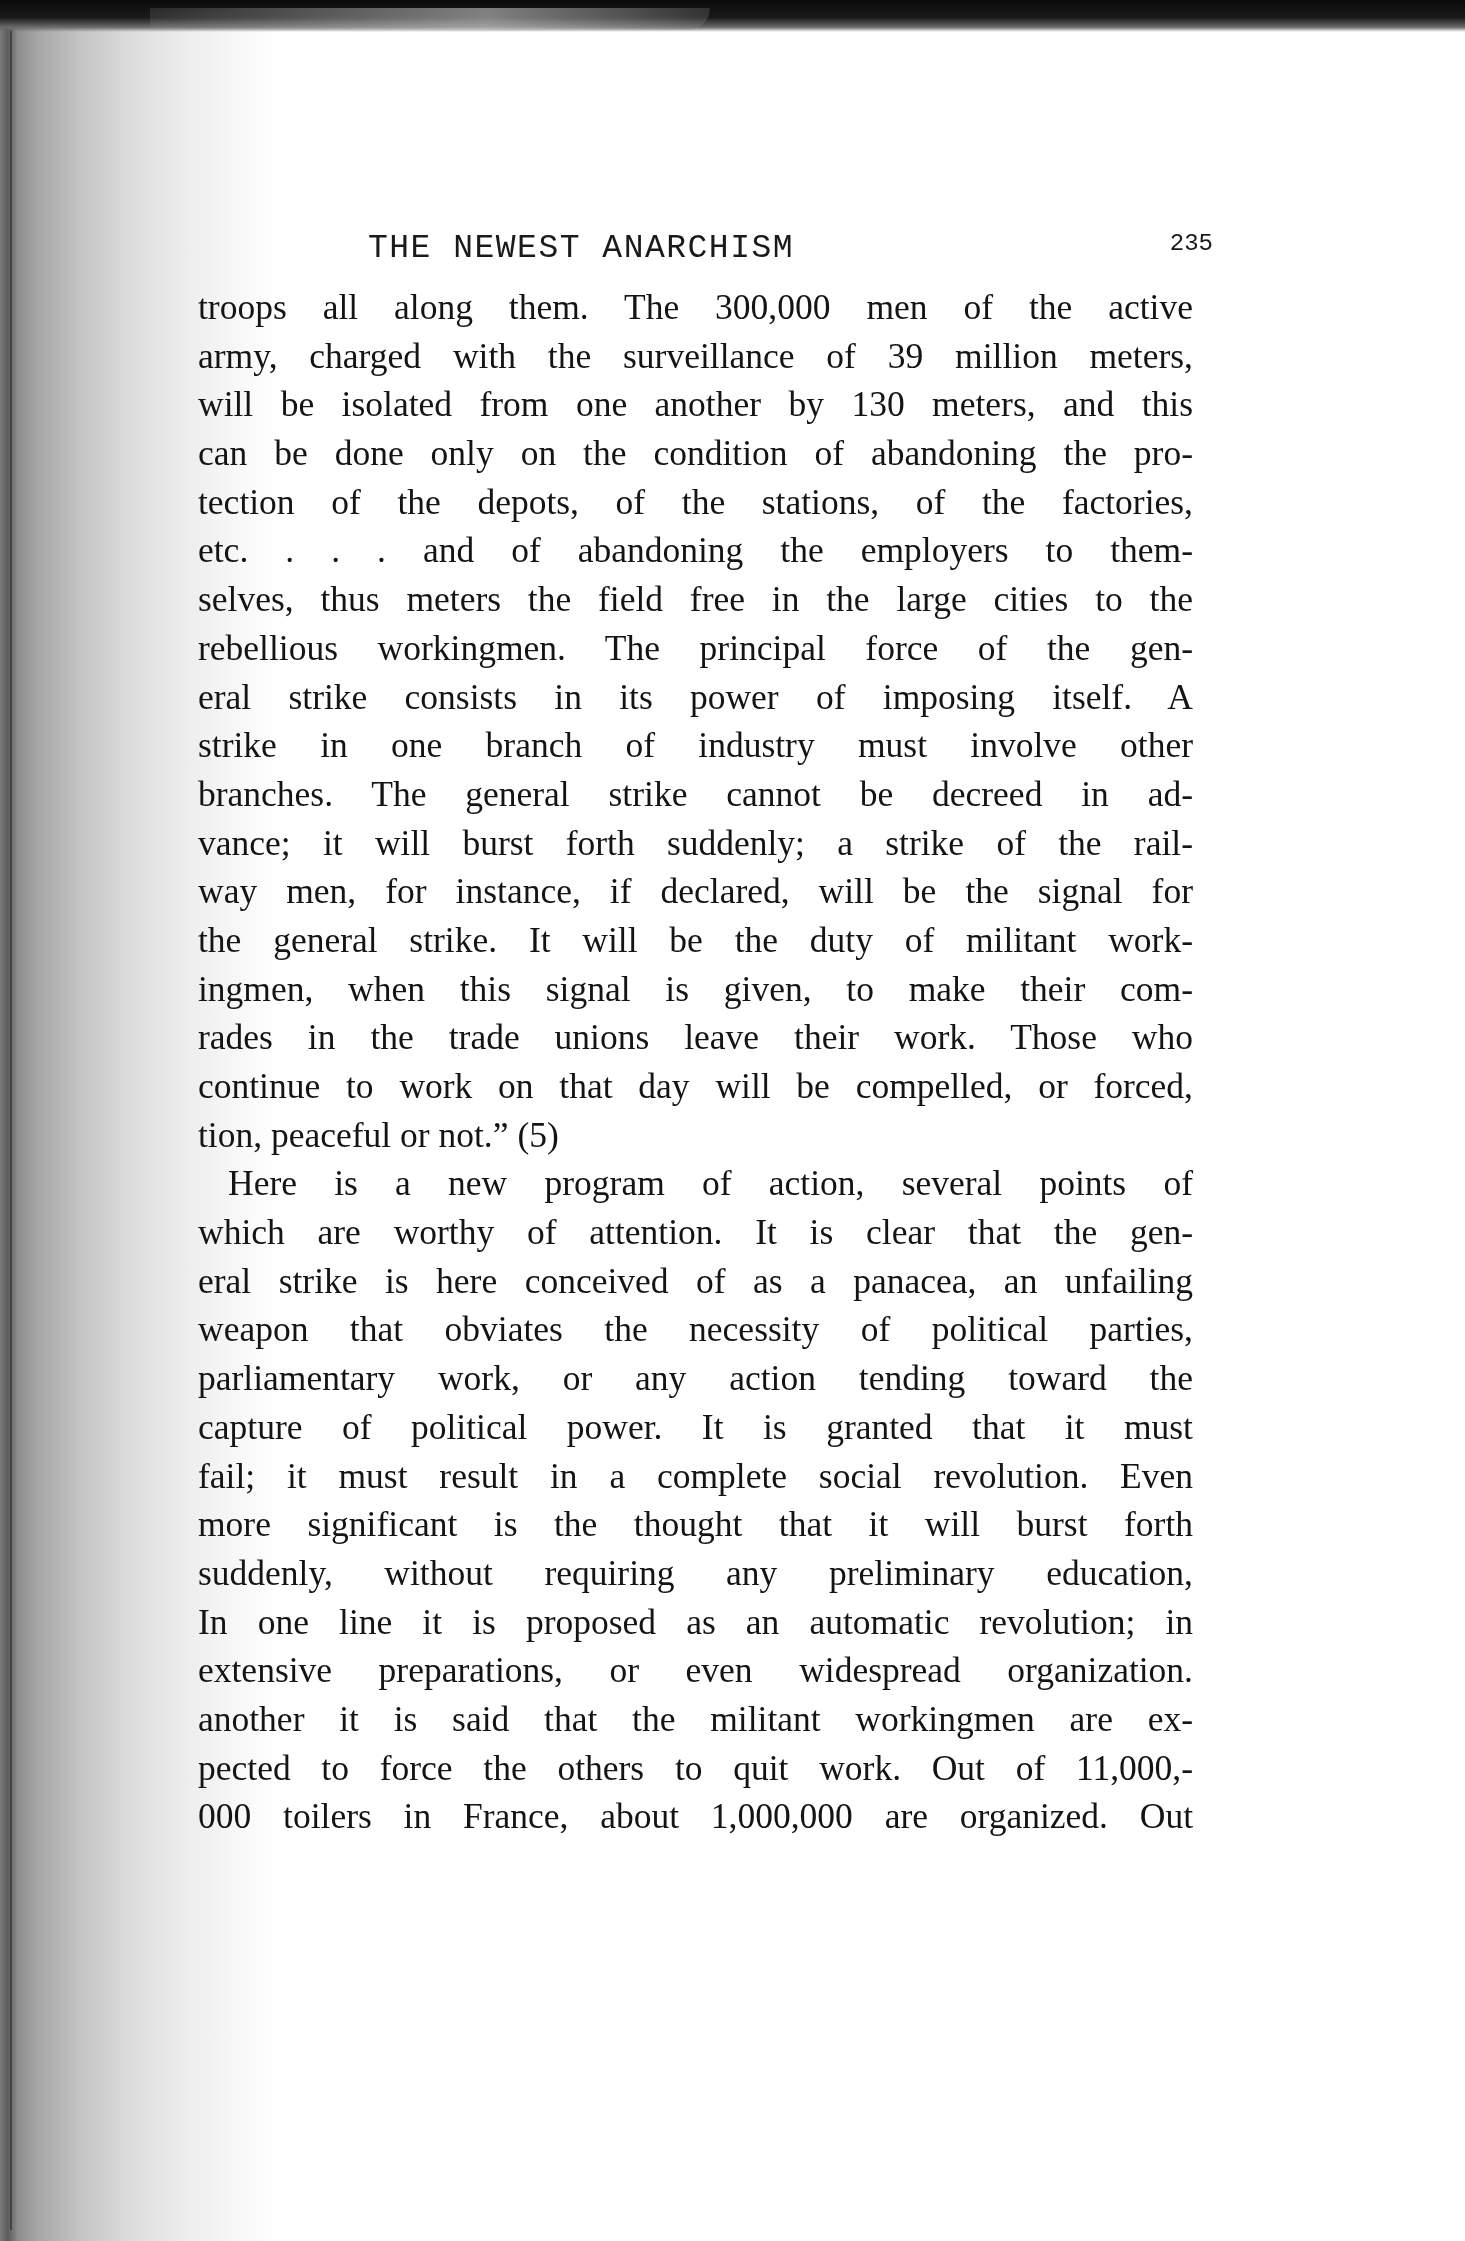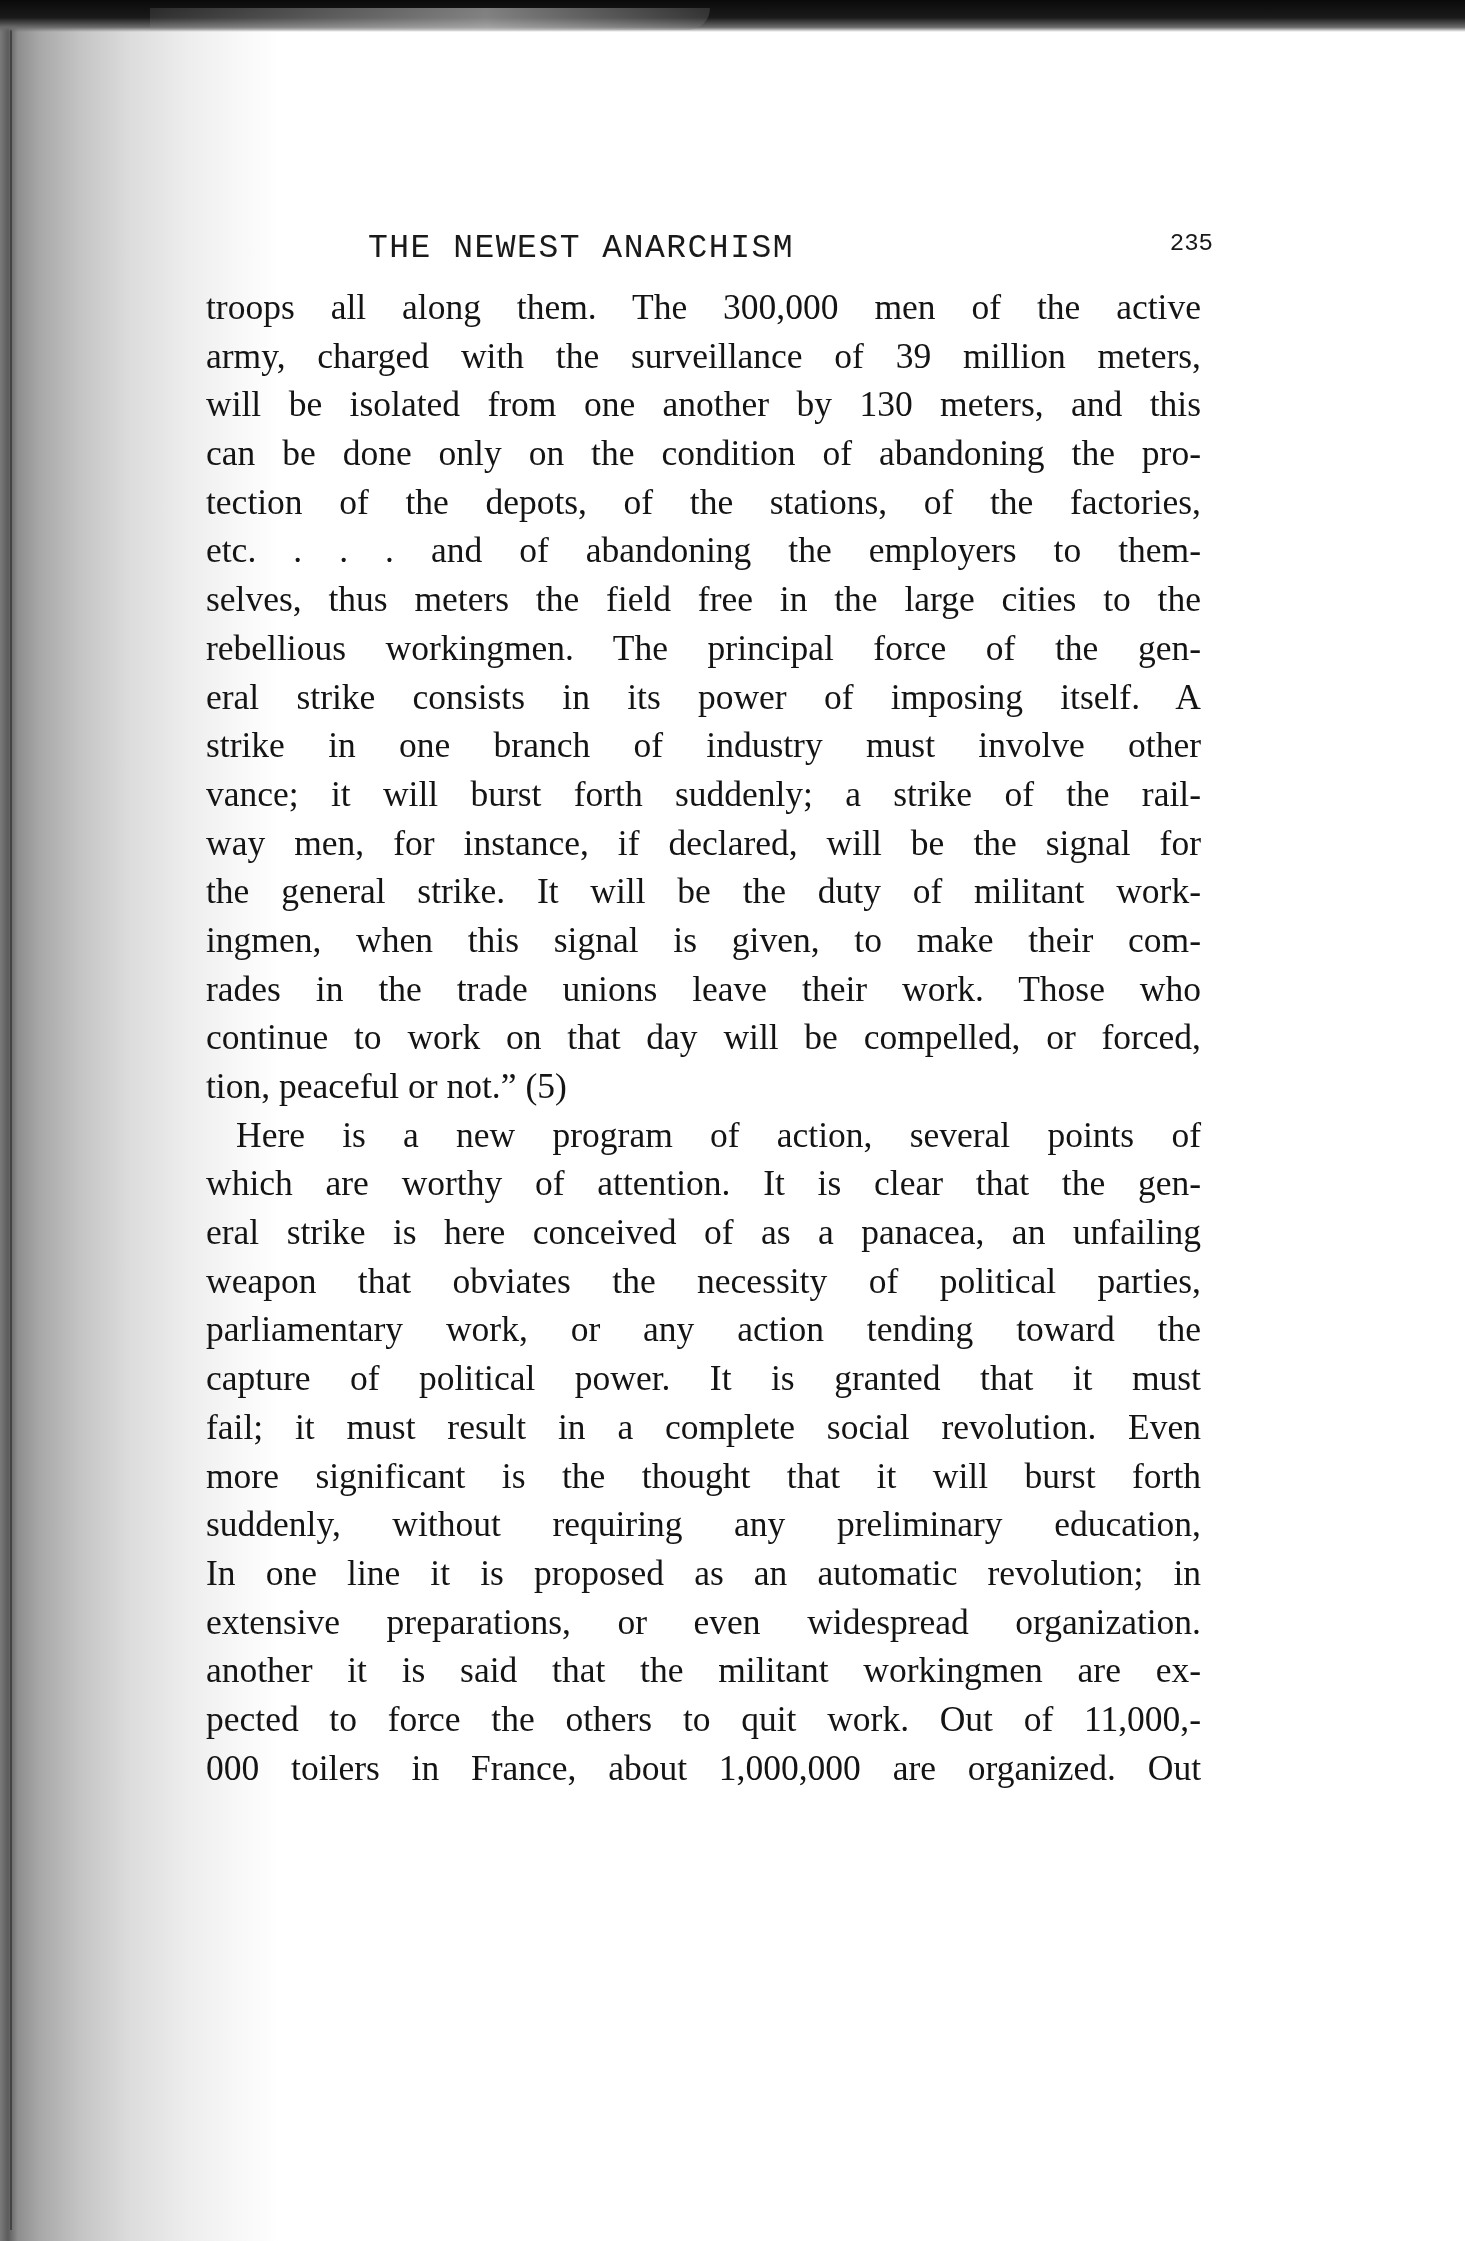--- a/index.html
+++ b/index.html
@@ -75,21 +75,21 @@
     }
     .page-number {
       position: absolute;
       right: 0;
       top: 0;
       font-size: 24px;
       color: #1a1a1a;
     }
     .body-text {
       position: absolute;
-      left: 206px;
+      left: 198px;
       top: 283px;
       width: 995px;
     }
     .line {
       height: 48.7px;
       line-height: 48.7px;
       font-size: 35.5px;
       white-space: nowrap;
       text-align: justify;
       text-align-last: justify;
@@ -120,20 +120,21 @@
       <div class="line">troops all along them.  The 300,000 men of the active</div>
       <div class="line">army, charged with the surveillance of 39 million meters,</div>
       <div class="line">will be isolated from one another by 130 meters, and this</div>
       <div class="line">can be done only on the condition of abandoning the pro-</div>
       <div class="line">tection of the depots, of the stations, of the factories,</div>
       <div class="line">etc.  .  .  .  and of abandoning the employers to them-</div>
       <div class="line">selves, thus meters the field free in the large cities to the</div>
       <div class="line">rebellious workingmen.  The principal force of the gen-</div>
       <div class="line">eral strike consists in its power of imposing itself.  A</div>
       <div class="line">strike in one branch of industry must involve other</div>
+      <div class="line">branches.  The general strike cannot be decreed in ad-</div>
       <div class="line">vance; it will burst forth suddenly; a strike of the rail-</div>
       <div class="line">way men, for instance, if declared, will be the signal for</div>
       <div class="line">the general strike.  It will be the duty of militant work-</div>
       <div class="line">ingmen, when this signal is given, to make their com-</div>
       <div class="line">rades in the trade unions leave their work.  Those who</div>
       <div class="line">continue to work on that day will be compelled, or forced,</div>
       <div class="line last">tion, peaceful or not.” (5)</div>
       <div class="line indent">Here is a new program of action, several points of</div>
       <div class="line">which are worthy of attention.  It is clear that the gen-</div>
       <div class="line">eral strike is here conceived of as a panacea, an unfailing</div>

